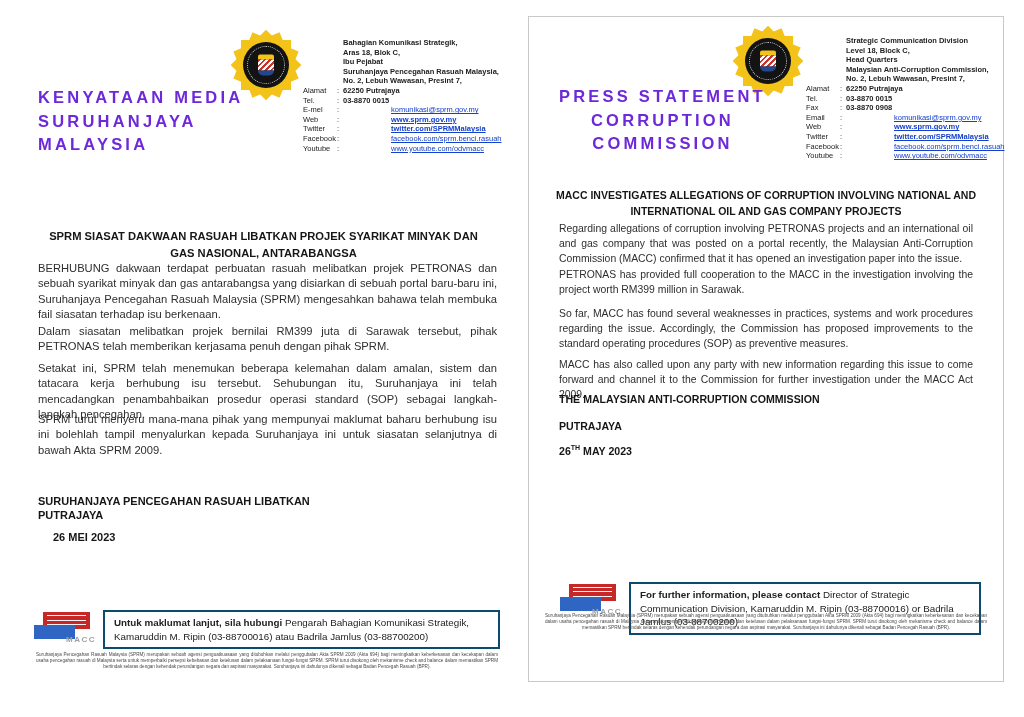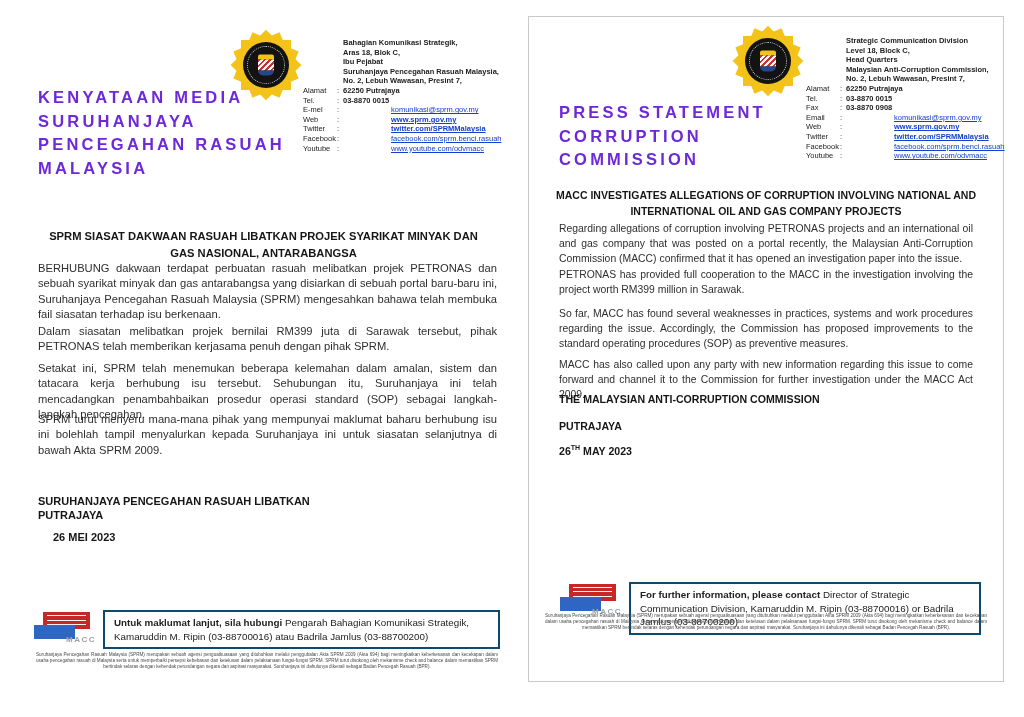--- a/index.html
+++ b/index.html
@@ -9,21 +9,21 @@
     -webkit-font-smoothing:antialiased;
   }
   .page{position:absolute;background:#fff;}
   #left-page{left:22px;top:10px;width:483px;height:700px;}
   #right-page{left:528px;top:16px;width:474px;height:664px;border:1px solid #c9c9c9;}
 
   
   .doc-title{position:absolute;font-weight:bold;font-size:16.5px;line-height:23.5px;
     letter-spacing:3.2px;color:#6d28d9;}
   #left-page .doc-title{left:16px;top:76px;}
-  #right-page .doc-title{left:30px;top:84px;}
+  #right-page .doc-title{left:30px;top:68px;text-align:center;}
 
   
   .badge{position:absolute;width:70px;height:70px;}
   #left-page .badge{left:209px;top:20px;}
   #right-page .badge{left:204px;top:9px;}
   .badge .spike{position:absolute;inset:10px;background:#F3C31A;}
   .badge .spike.r1{transform:rotate(22.5deg);}
   .badge .spike.r2{transform:rotate(45deg);}
   .badge .spike.r3{transform:rotate(67.5deg);}
   .badge .disc{position:absolute;left:50%;top:50%;width:46px;height:46px;
@@ -102,21 +102,20 @@
         <div class="c1"></div>
         <div class="c2"></div>
         <div class="c3"></div>
       </div>
     </div>
   </div>
 
   <div class="doc-title">
     <div>KENYATAAN MEDIA</div>
     <div>SURUHANJAYA</div>
-    <div>PENCEGAHAN RASUAH</div>
     <div>MALAYSIA</div>
   </div>
 
   <div class="contact">
     <div class="c-row">
       <span class="c-label">Alamat</span>
       <span class="c-colon"></span>
       <span class="c-val addr">
         <div>Bahagian Komunikasi Strategik,</div>
         <div>Aras 18, Blok C,</div>

